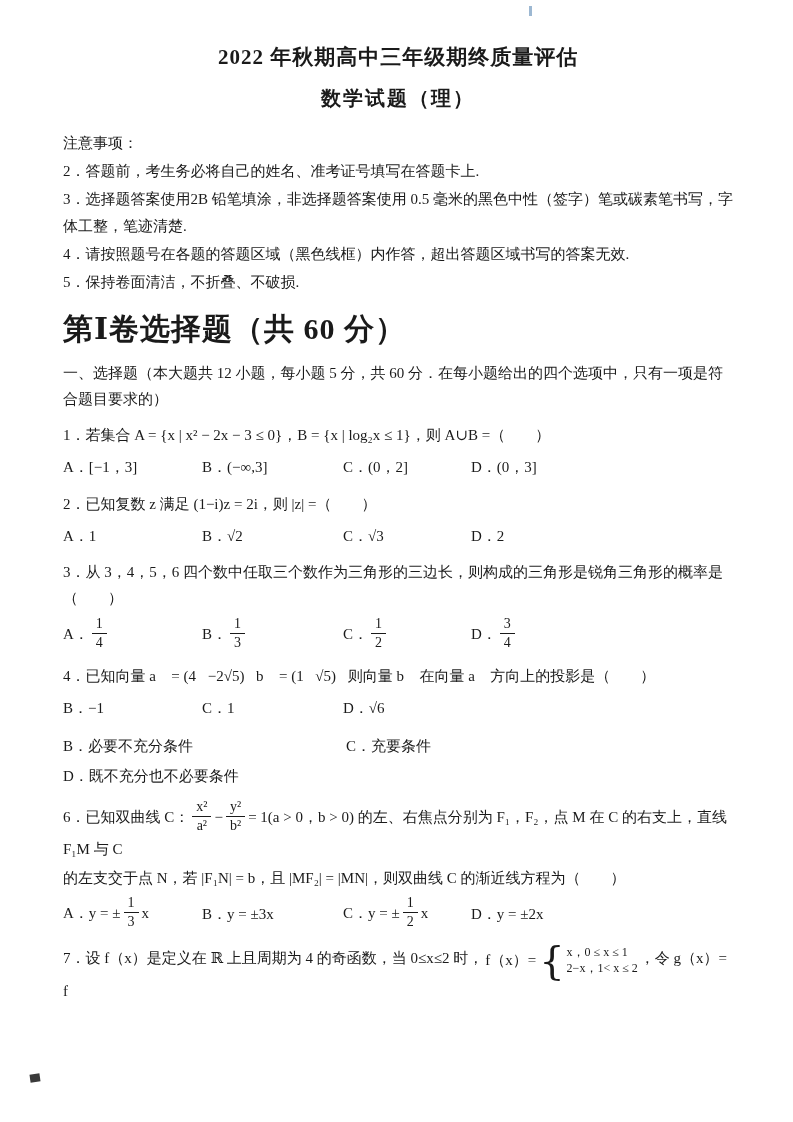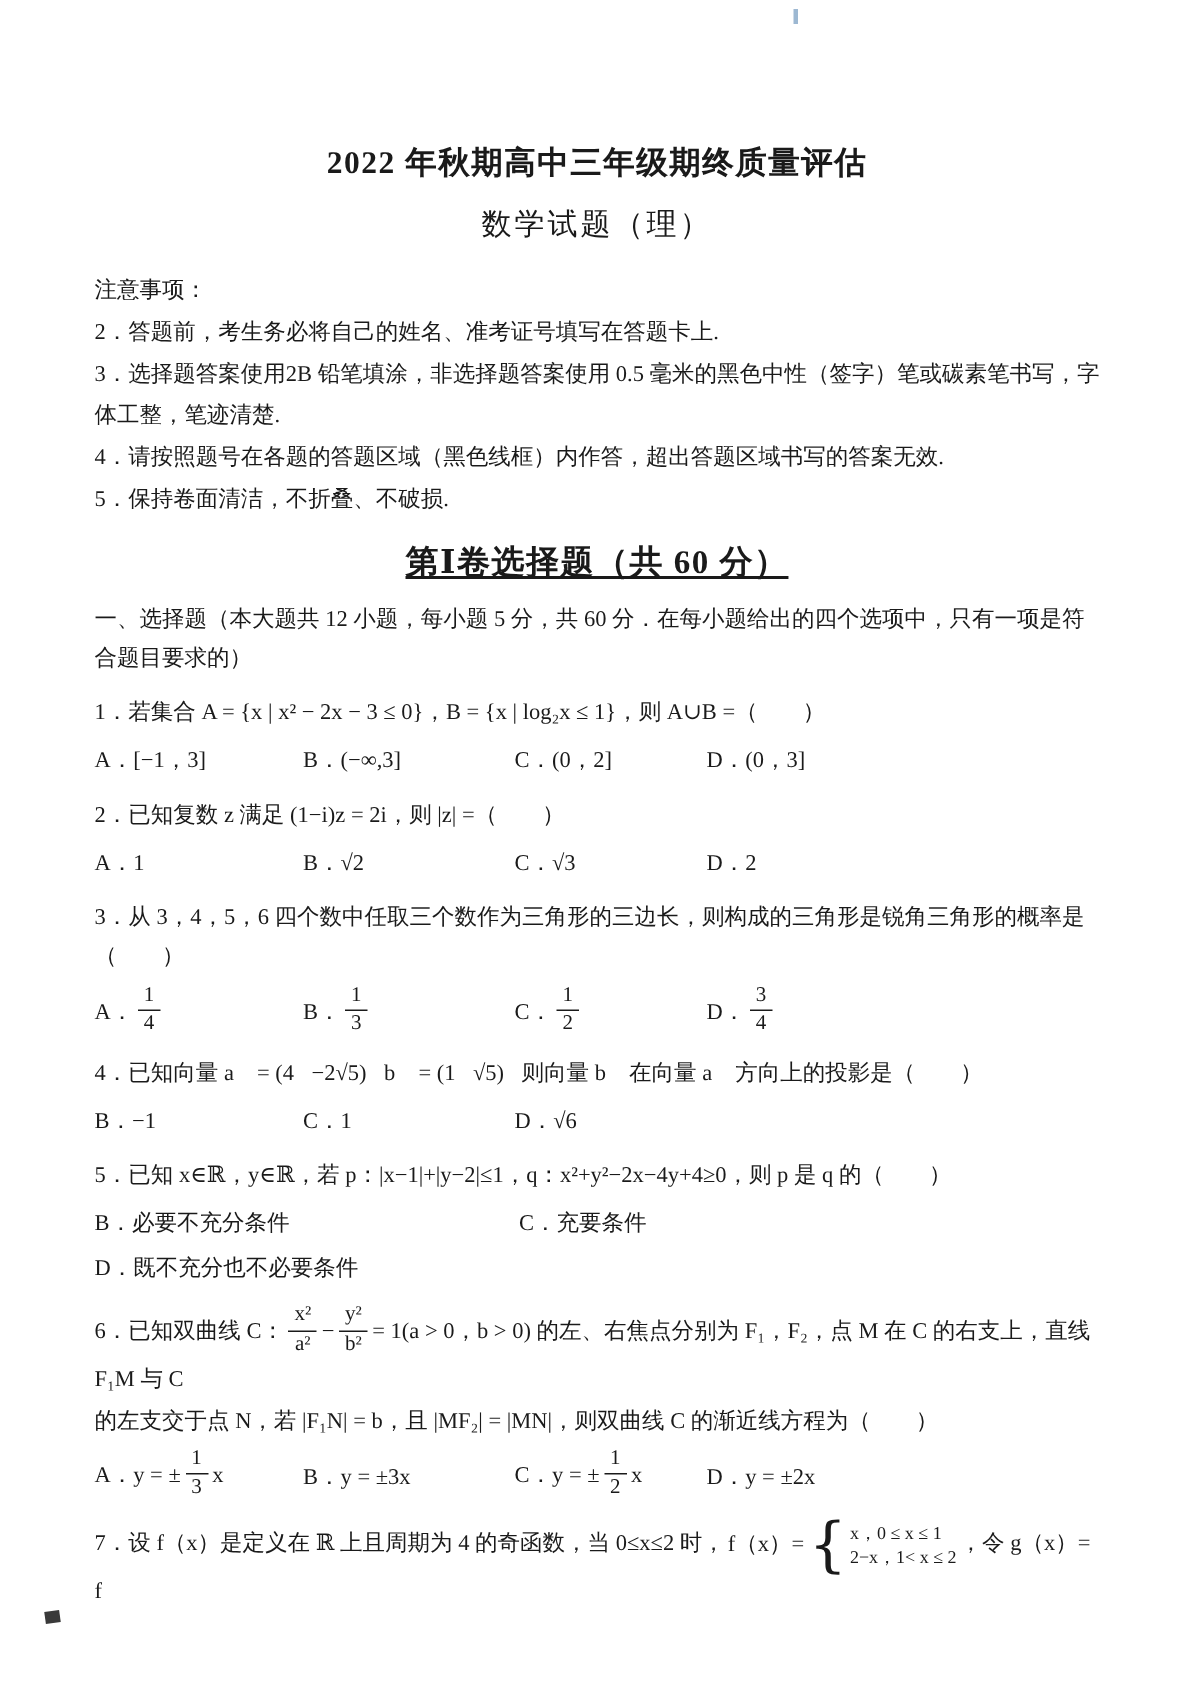--- a/index.html
+++ b/index.html
@@ -1,32 +1,32 @@
 <!DOCTYPE html>
 <html><head>
 <meta charset="utf-8">
 <style>
   html,body{margin:0;padding:0;background:#ffffff;}
   .page{
     position:relative;
     width:793px;height:1122px;
     box-sizing:border-box;
-    padding:94px 60px 0 63px;
+    padding:43px 60px 0 63px;
     background:#ffffff;
     color:#1a1a1a;
     font-family:"Liberation Serif","DejaVu Serif",serif;
     font-size:15px;
     overflow:hidden;
   }
   .title{font-size:21px;font-weight:bold;text-align:center;margin:0 0 14px 0;letter-spacing:1px;}
-  .subtitle{font-size:20px;font-weight:normal;text-align:center;margin:0 0 18px 0;letter-spacing:2px;}
+  .subtitle{font-size:20px;font-weight:bold;text-align:center;margin:0 0 18px 0;letter-spacing:2px;}
   .notes{line-height:1.85;}
   .note-heading{line-height:1.85;}
   .note-item{line-height:1.85;}
-  .section-title{font-size:22px;font-weight:bold;text-align:center;margin:12px 0 10px 0;letter-spacing:1px;text-decoration:underline;}
+  .section-title{font-size:30px;font-weight:bold;text-align:left;margin:12px 0 10px 0;letter-spacing:1px;}
   .intro{line-height:1.75;margin:0 0 6px 0;}
   .question{margin:0 0 10px 0;}
   .stem{line-height:1.75;margin-top:10px;}
   .stem.cont{margin-top:2px;}
   .opts4{display:grid;grid-template-columns:139px 141px 128px auto;align-items:center;line-height:1.75;margin:6px 0 2px 0;}
   .opts2{display:grid;grid-template-columns:283px auto;line-height:2;margin:4px 0 2px 0;}
   .opt{white-space:nowrap;}
   .frac{display:inline-block;vertical-align:middle;text-align:center;line-height:1.15;font-size:14px;margin:0 3px;position:relative;top:-2px;}
   .frac .num{display:block;border-bottom:1px solid #1a1a1a;padding:0 4px 1px 4px;}
   .frac .den{display:block;padding:1px 4px 0 4px;}
@@ -91,21 +91,20 @@
   <div class="question">
     <div class="stem">4．已知向量 a⃗ = (4，−2√5)，b⃗ = (1，√5)，则向量 b⃗ 在向量 a⃗ 方向上的投影是（　　）</div>
     <div class="opts4">
       <span class="opt">B．−1</span>
       <span class="opt">C．1</span>
       <span class="opt">D．√6</span>
     </div>
   </div>
 
   <div class="question">
-    <div class="stem">5．已知 x∈ℝ，y∈ℝ，若 p：|x−1|+|y−2|≤1，q：x²+y²−2x−4y+4≥0，则 p 是 q 的（　　）</div>
     <div class="opts2">
       <span class="opt">B．必要不充分条件</span>
       <span class="opt">C．充要条件</span>
       <span class="opt">D．既不充分也不必要条件</span>
     </div>
   </div>
 
   <div class="question">
     <div class="stem">
       <span>6．已知双曲线 C：</span><span class="frac"><span class="num">x²</span><span class="den">a²</span></span><span>−</span><span class="frac"><span class="num">y²</span><span class="den">b²</span></span><span>= 1(a &gt; 0，b &gt; 0) 的左、右焦点分别为 F₁，F₂，点 M 在 C 的右支上，直线 F₁M 与 C</span>

